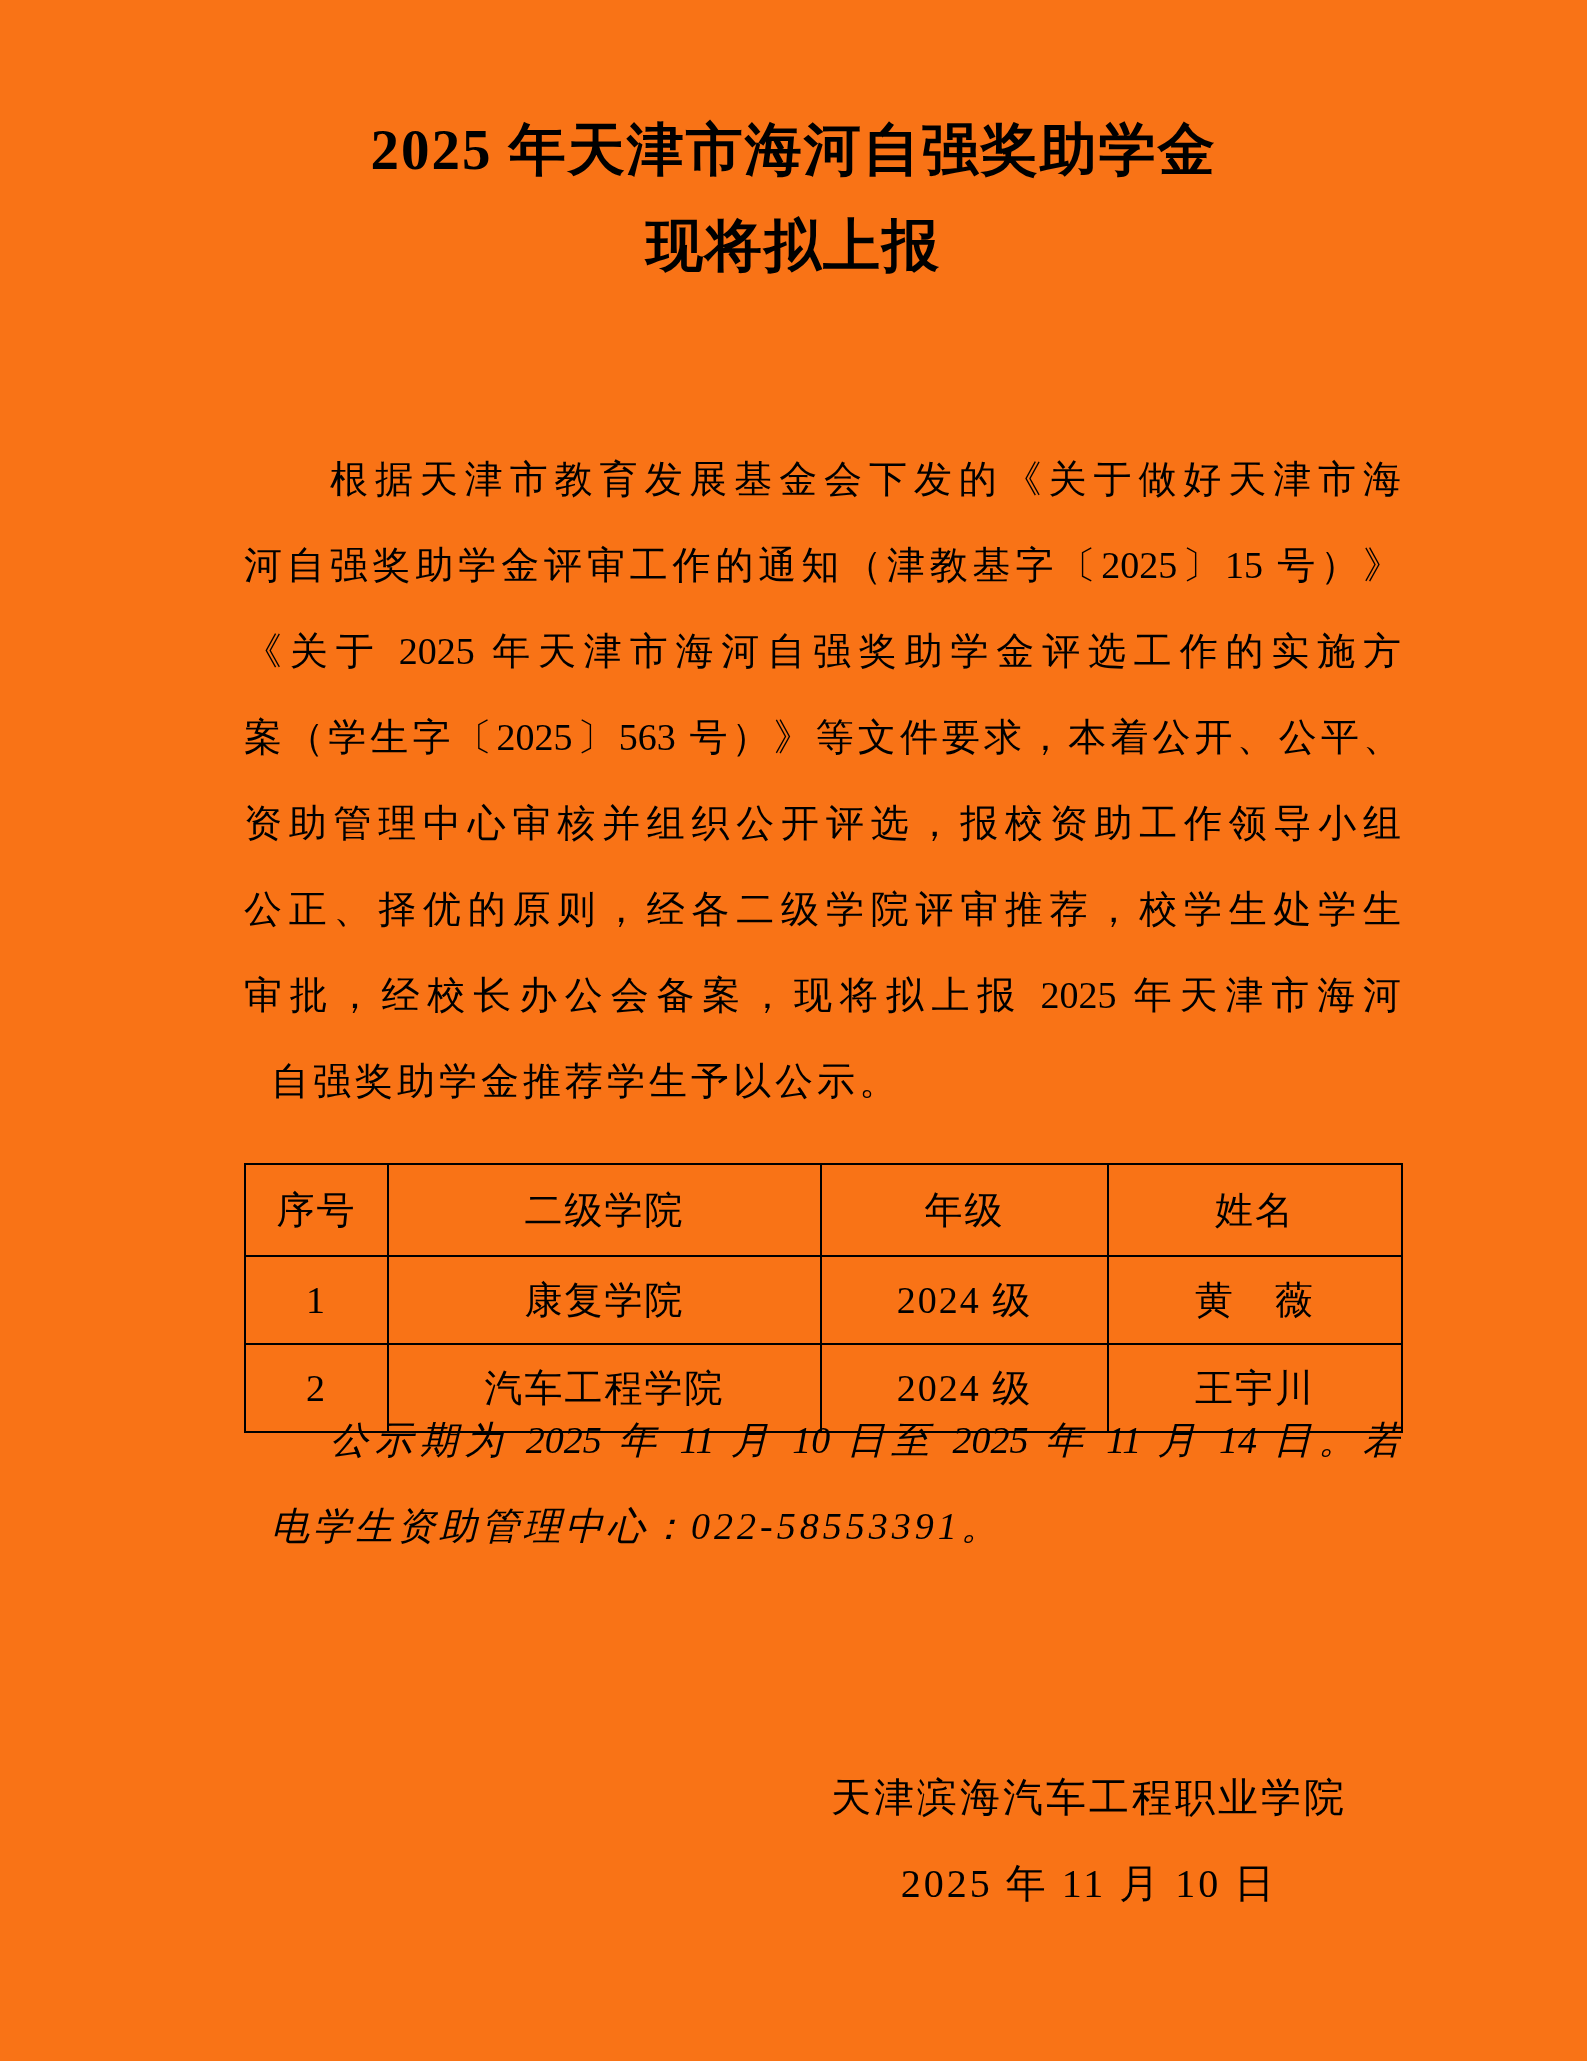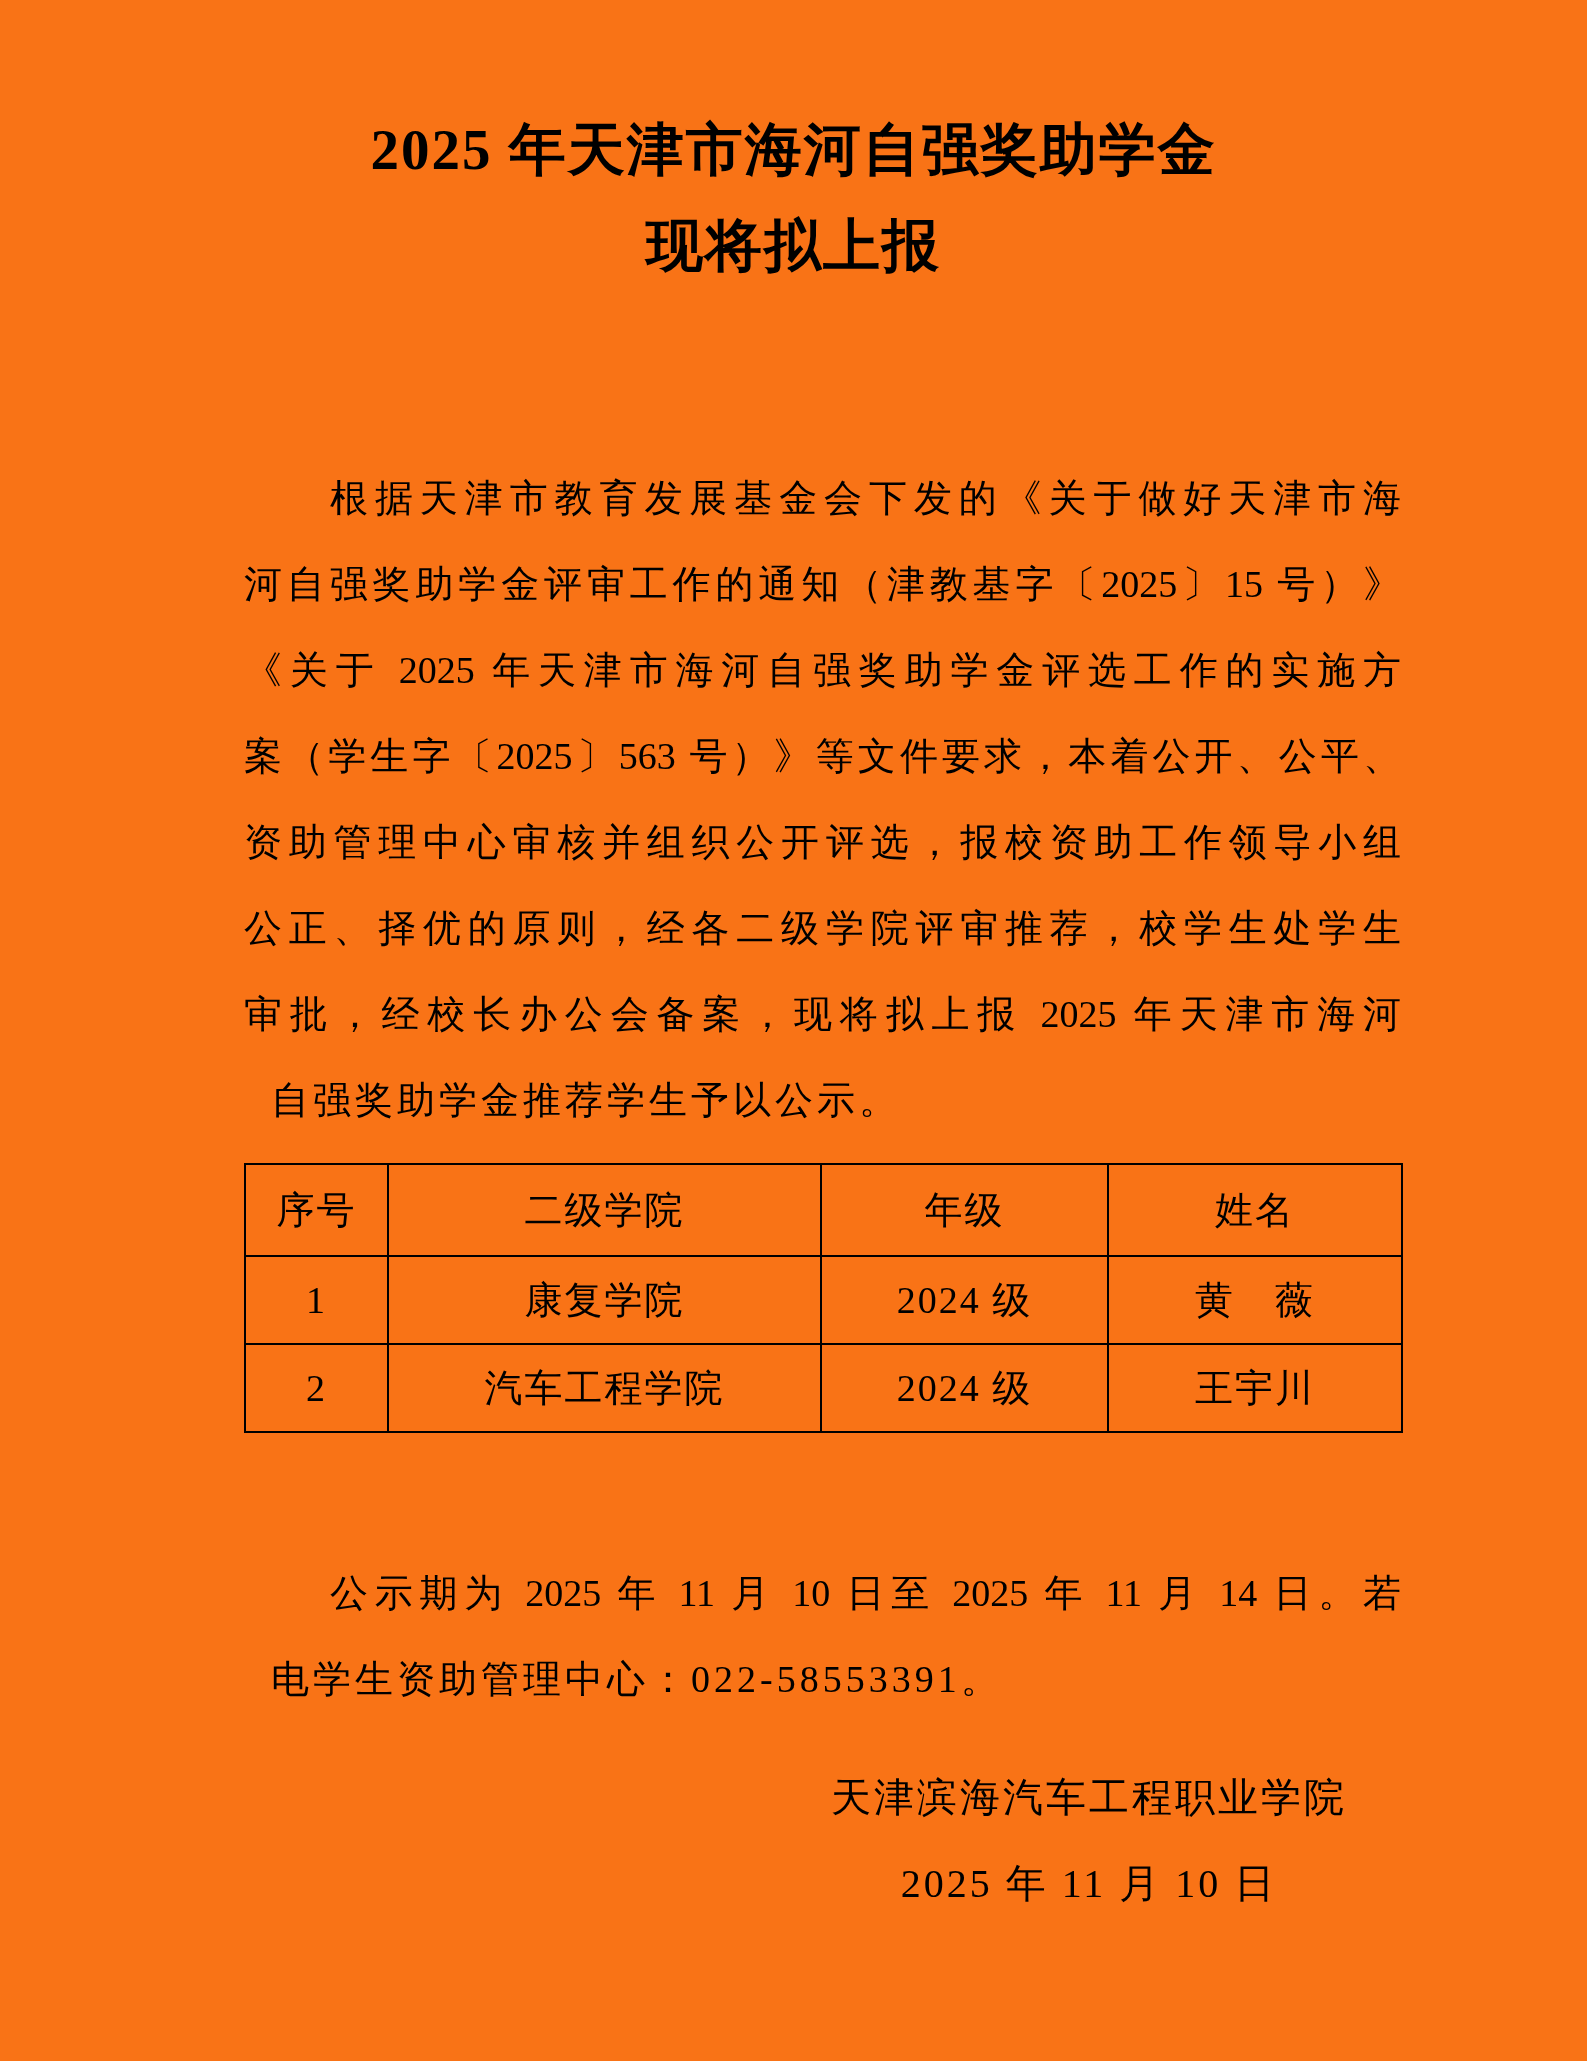--- a/index.html
+++ b/index.html
@@ -22,22 +22,22 @@
     font-size: 57px;
     line-height: 96px;
     letter-spacing: 2px;
   }
   .title-line { height: 96px; overflow: hidden; }
   .content-block {
     position: absolute;
     left: 244px;
     width: 1157px;
   }
-  #p1 { top: 455px; }
-  #p2 { top: 1550px; }
+  #p1 { top: 436px; }
+  #p2 { top: 1397px; font-style: italic; }
   .jline {
     font-size: 38px;
     line-height: 86px;
     height: 86px;
     overflow: hidden;
     text-align: justify;
     text-align-last: justify;
   }
   .jline.last {
     text-align: center;

